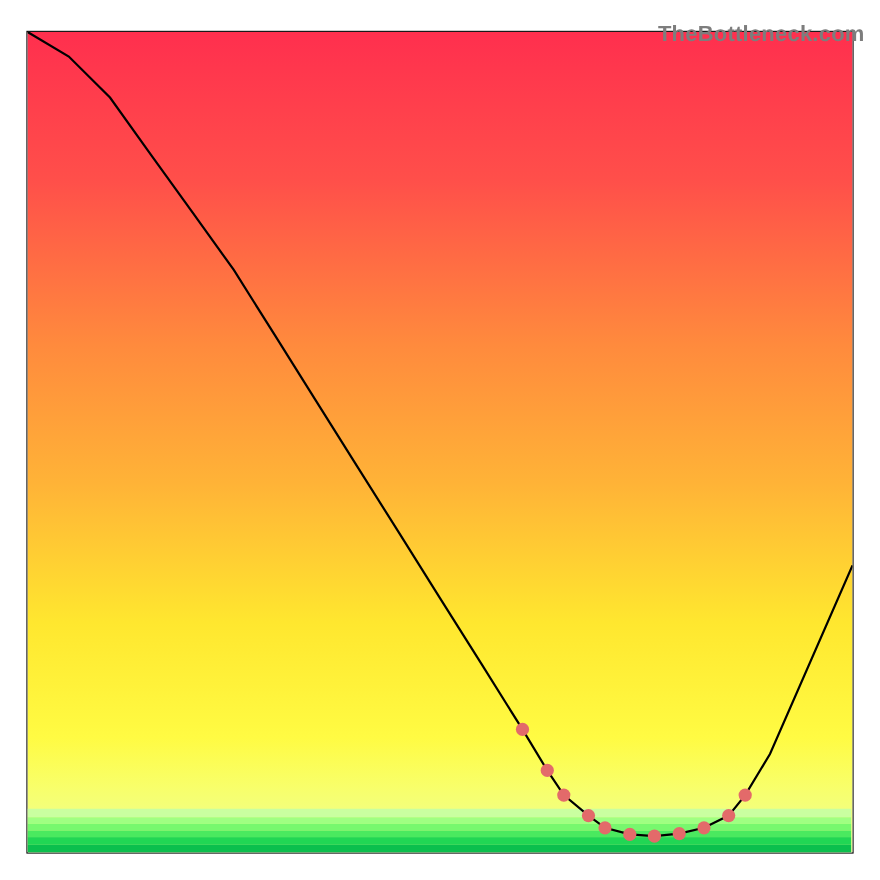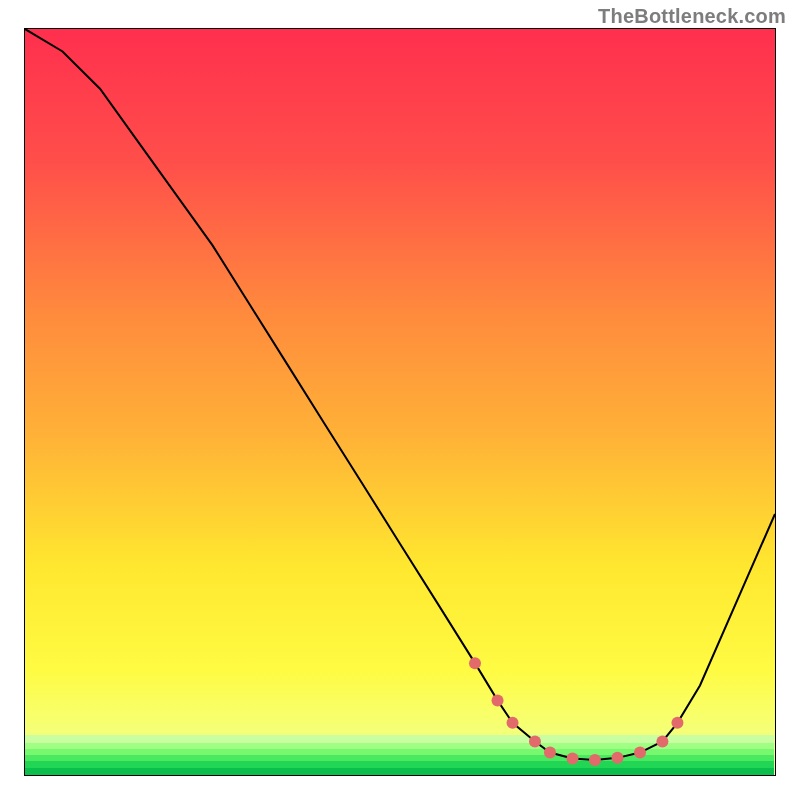--- a/index.html
+++ b/index.html
@@ -11,21 +11,21 @@
     background: #fff;
     font-family: Arial, Helvetica, sans-serif;
   }
   #wrap {
     position: relative;
     width: 800px;
     height: 800px;
   }
   #watermark {
     position: absolute;
-    top: 5px;
+    top: 20px;
     right: 14px;
     font-size: 20px;
     font-weight: 600;
     color: #7d7d7d;
     letter-spacing: 0.2px;
     z-index: 4;
   }
   #plot {
     position: absolute;
     left: 24px;

